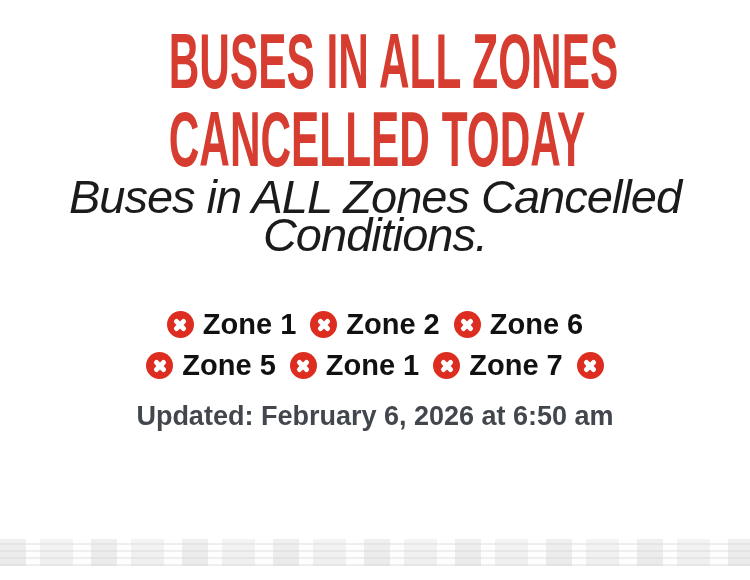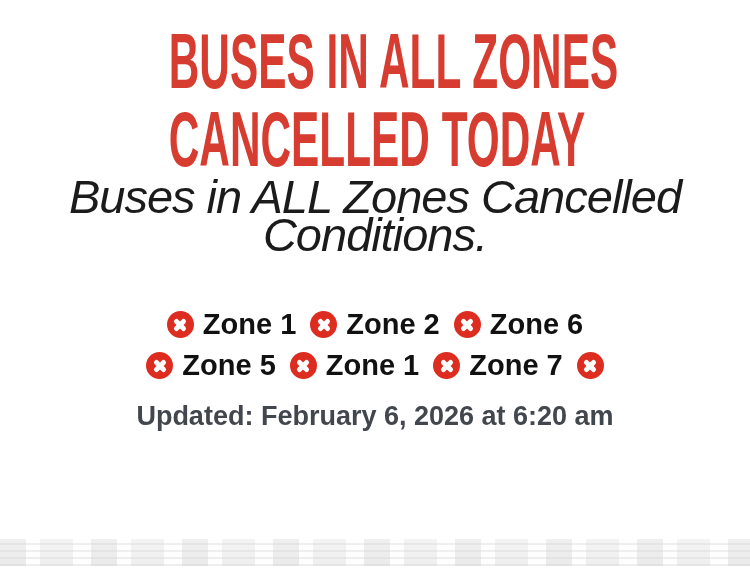--- a/index.html
+++ b/index.html
@@ -140,17 +140,17 @@
         <div class="zone-item">
           <span class="zone-icon"></span>
           <span class="zone-label">Zone 7</span>
         </div>
         <div class="zone-item">
           <span class="zone-icon"></span>
         </div>
       </div>
     </div>
 
-  <p class="updated">Updated: February 6, 2026 at 6:20 am</p>
+  <p class="updated">Updated: February 6, 2026 at 6:50 am</p>
 
   <div class="bottom-strip"></div>
 
 </div>
 
 </body></html>

